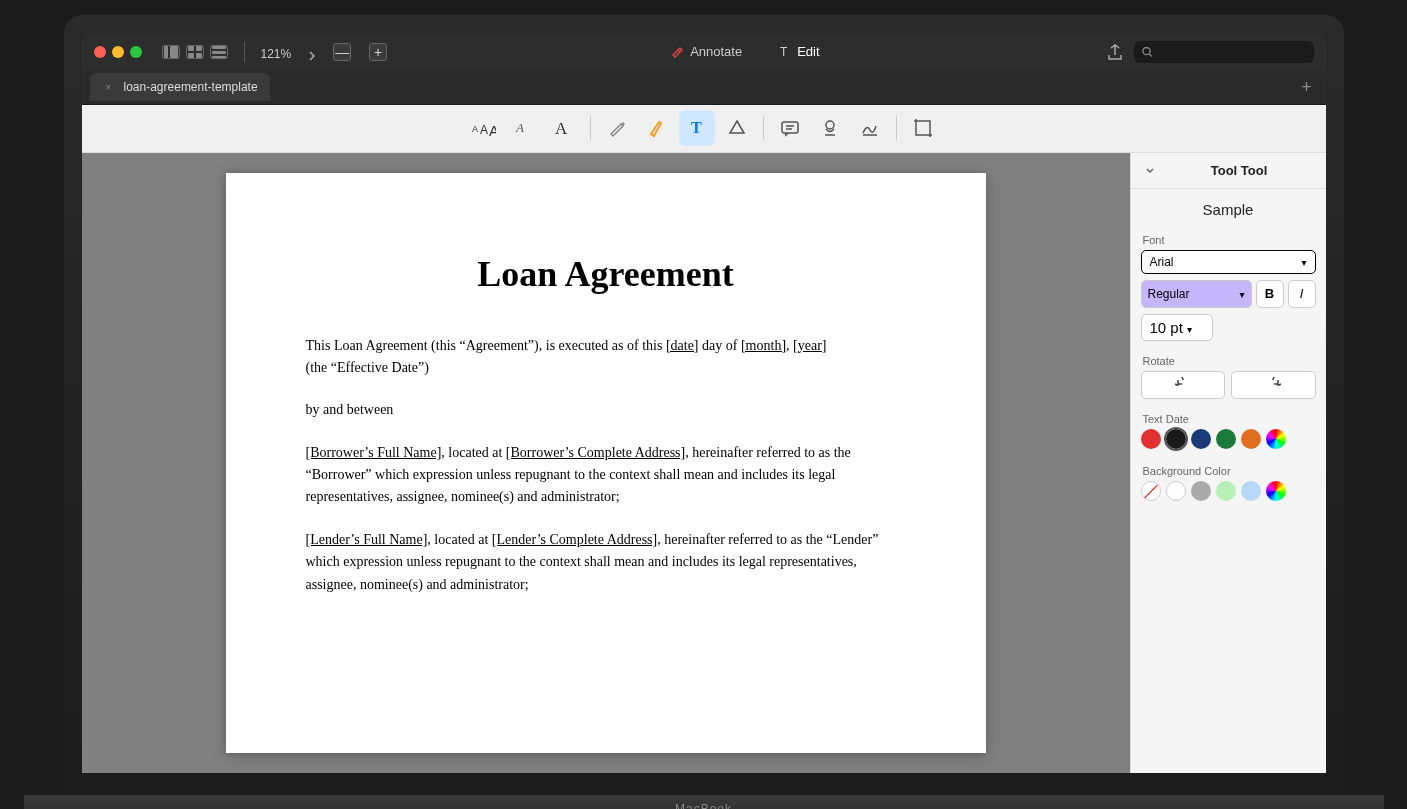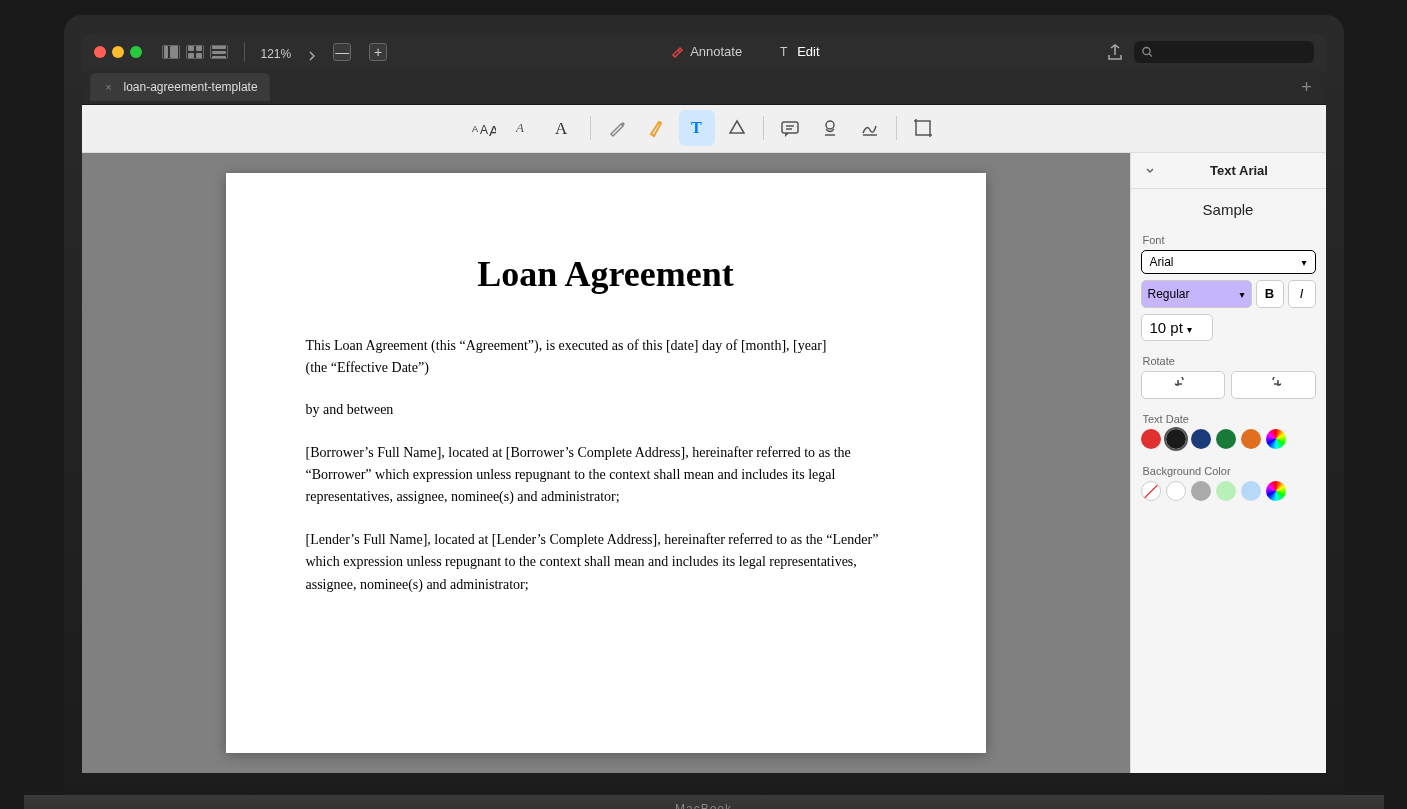--- a/index.html
+++ b/index.html
@@ -283,20 +283,21 @@
     }
     .pdf-body {
       font-size: 14px;
       line-height: 1.6;
       color: #000;
     }
     .pdf-para {
       margin-bottom: 20px;
     }
     .underline {
+      text-decoration: underline;
       margin-top: 8px;
     }
     
     .right-panel {
       width: 196px;
       background: #f5f5f5;
       border-left: 1px solid #ddd;
       display: flex;
       flex-direction: column;
       flex-shrink: 0;
@@ -648,21 +649,21 @@
         </div>
       </div>
 
       <div class="right-panel">
         <div class="panel-collapse">
           <div class="panel-collapse-btn">
             <svg width="10" height="10" viewBox="0 0 10 10">
                 <path d="M2 4 L5 7 L8 4" stroke="#666" stroke-width="1.5" fill="none"></path>
               </svg>
           </div>
-          <div class="panel-title">Text Arial</div>
+          <div class="panel-title">Tool Tool</div>
         </div>
 
         <div class="panel-sample">Sample</div>
 
         <div class="section-label">Font</div>
 
         <div class="font-dropdown">
           <span>Arial</span>
           <span class="chevron-down"></span>
         </div>

